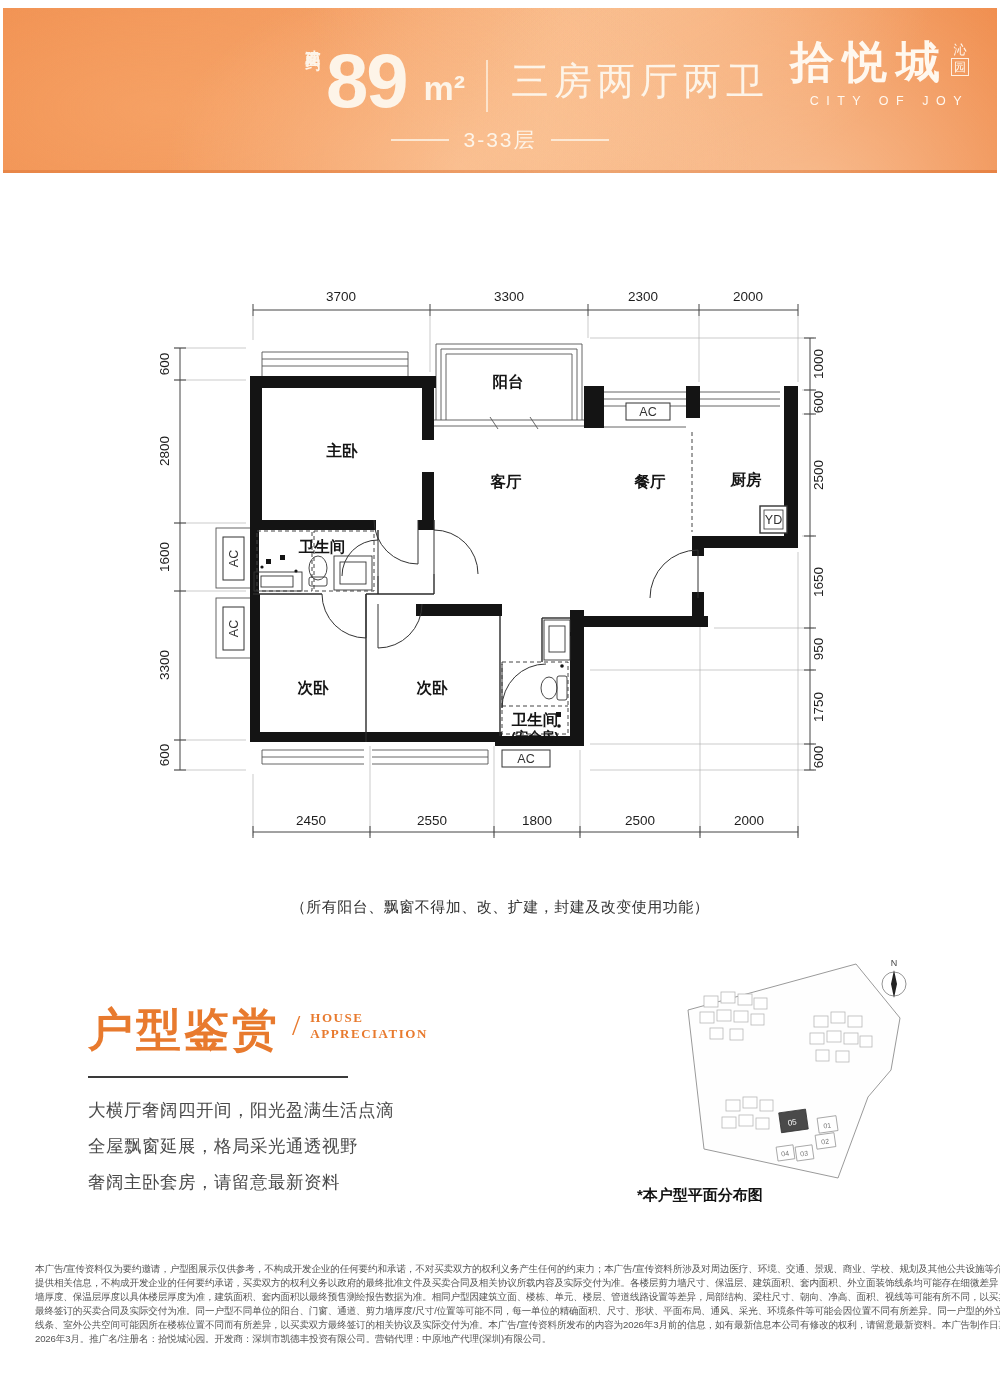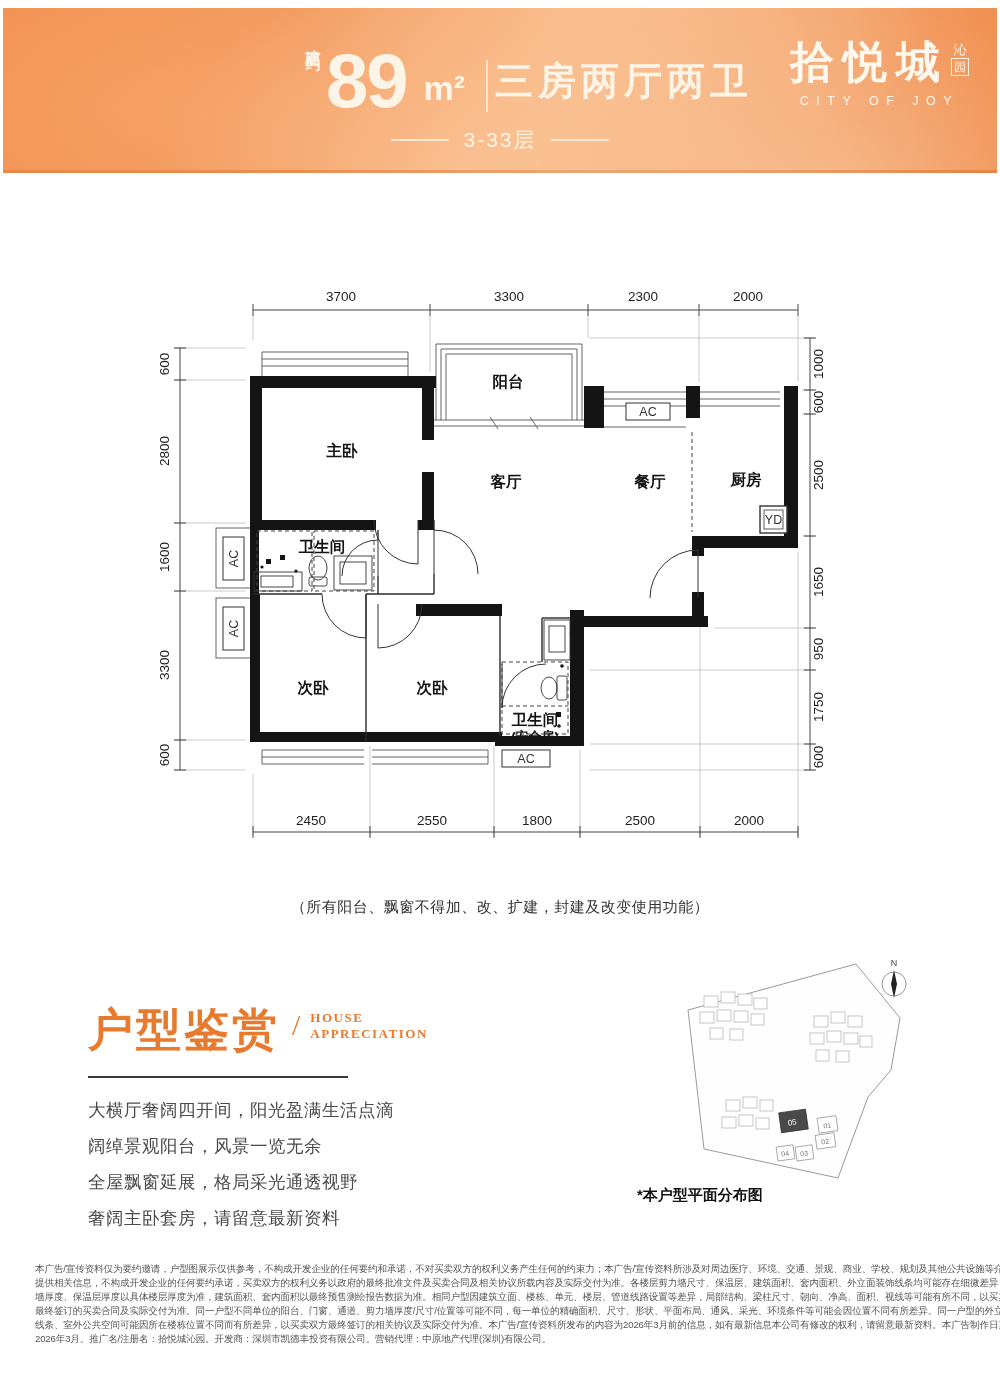--- a/index.html
+++ b/index.html
@@ -13,25 +13,25 @@
       radial-gradient(ellipse 540px 420px at 62% -35%, rgba(255,212,176,.50), rgba(255,212,176,0) 60%),
       radial-gradient(ellipse 760px 320px at 16% 62%, rgba(250,172,112,.55), rgba(250,172,112,0) 66%),
       linear-gradient(100deg,#ef8c4c 0%,#f29a5f 34%,#f5a96f 55%,#ee8441 100%);
     border-bottom:3px solid rgba(208,100,40,.28);}
   .area-group{position:absolute;left:300px;top:30px;display:flex;align-items:flex-end;justify-content:center;}
   .area-prefix{writing-mode:vertical-rl;font-size:15px;font-weight:700;letter-spacing:3px;
     color:#fdf4e8;height:66px;margin:0 4px 12px 0;}
   .area-value{font-size:76px;font-weight:700;line-height:.92;letter-spacing:-2px;color:#fdf4e8;}
   .area-unit{font-size:34px;font-weight:600;color:#fdf4e8;margin:0 0 8px 17px;}
   .hdr-divider{position:absolute;left:483px;top:52px;width:2px;height:52px;background:rgba(253,240,224,.75);}
-  .layout-type{position:absolute;left:492px;top:48px;font-size:38px;font-weight:700;letter-spacing:5px;color:#fdf4e8;}
+  .layout-type{position:absolute;left:508px;top:48px;font-size:38px;font-weight:400;letter-spacing:5px;color:#fdf4e8;}
   .floors-row{position:absolute;left:0;right:0;top:118px;display:flex;align-items:center;justify-content:center;gap:14px;}
   .floors-line{width:58px;height:1.5px;background:rgba(253,240,224,.85);}
   .floors-label{font-size:21px;font-weight:500;letter-spacing:2px;color:#fdf4e8;}
-  .logo{position:absolute;right:28px;top:32px;text-align:center;}
+  .logo{position:absolute;right:28px;top:32px;text-align:right;}
   .logo-row{display:flex;align-items:flex-start;}
   .logo-cn{font-size:44px;font-weight:700;letter-spacing:9px;color:#fff8ef;line-height:1;}
   .logo-seal{margin-left:2px;margin-top:2px;display:flex;flex-direction:column;align-items:center;color:#fff8ef;}
   .seal-top{font-size:13px;line-height:15px;}
   .seal-bottom{font-size:12px;line-height:14px;border:1px solid rgba(255,248,239,.9);padding:1px 2px;margin-top:1px;}
   .logo-en{font-size:12.5px;font-weight:400;letter-spacing:7.5px;color:#fff8ef;margin-top:10px;}
   
   .plan-wrap{position:absolute;left:150px;top:280px;width:700px;height:580px;}
   .plan-note{position:absolute;left:0;right:0;top:898px;text-align:center;font-size:15px;color:#333;letter-spacing:.5px;}
   svg text{font-family:"Liberation Sans","DejaVu Sans",sans-serif;}
@@ -321,21 +321,20 @@
       <div class="appre-cn" style="color:#e87a2e">户型鉴赏</div>
       <div class="appre-slash" style="color:#e87a2e">/</div>
       <div class="appre-en" style="color:#e87a2e">
         <div>HOUSE</div>
         <div>APPRECIATION</div>
       </div>
     </div>
     <div class="appre-rule"></div>
     <div class="features">
       <div class="feature">大横厅奢阔四开间，阳光盈满生活点滴</div>
-      <div class="feature">阔绰景观阳台，风景一览无余</div>
       <div class="feature">全屋飘窗延展，格局采光通透视野</div>
       <div class="feature">奢阔主卧套房，请留意最新资料</div>
     </div>
   </div>
 
   <div class="siteplan">
     <svg viewBox="0 0 330 248" width="330" height="248">
       <polygon points="50,60 218,14 262,68 253,120 230,147 200,228 66,199" fill="#fefefe" stroke="#9a9a9a" stroke-width="1"></polygon>
 
       <g fill="#fff" stroke="#b8b8b8" stroke-width="0.8">

